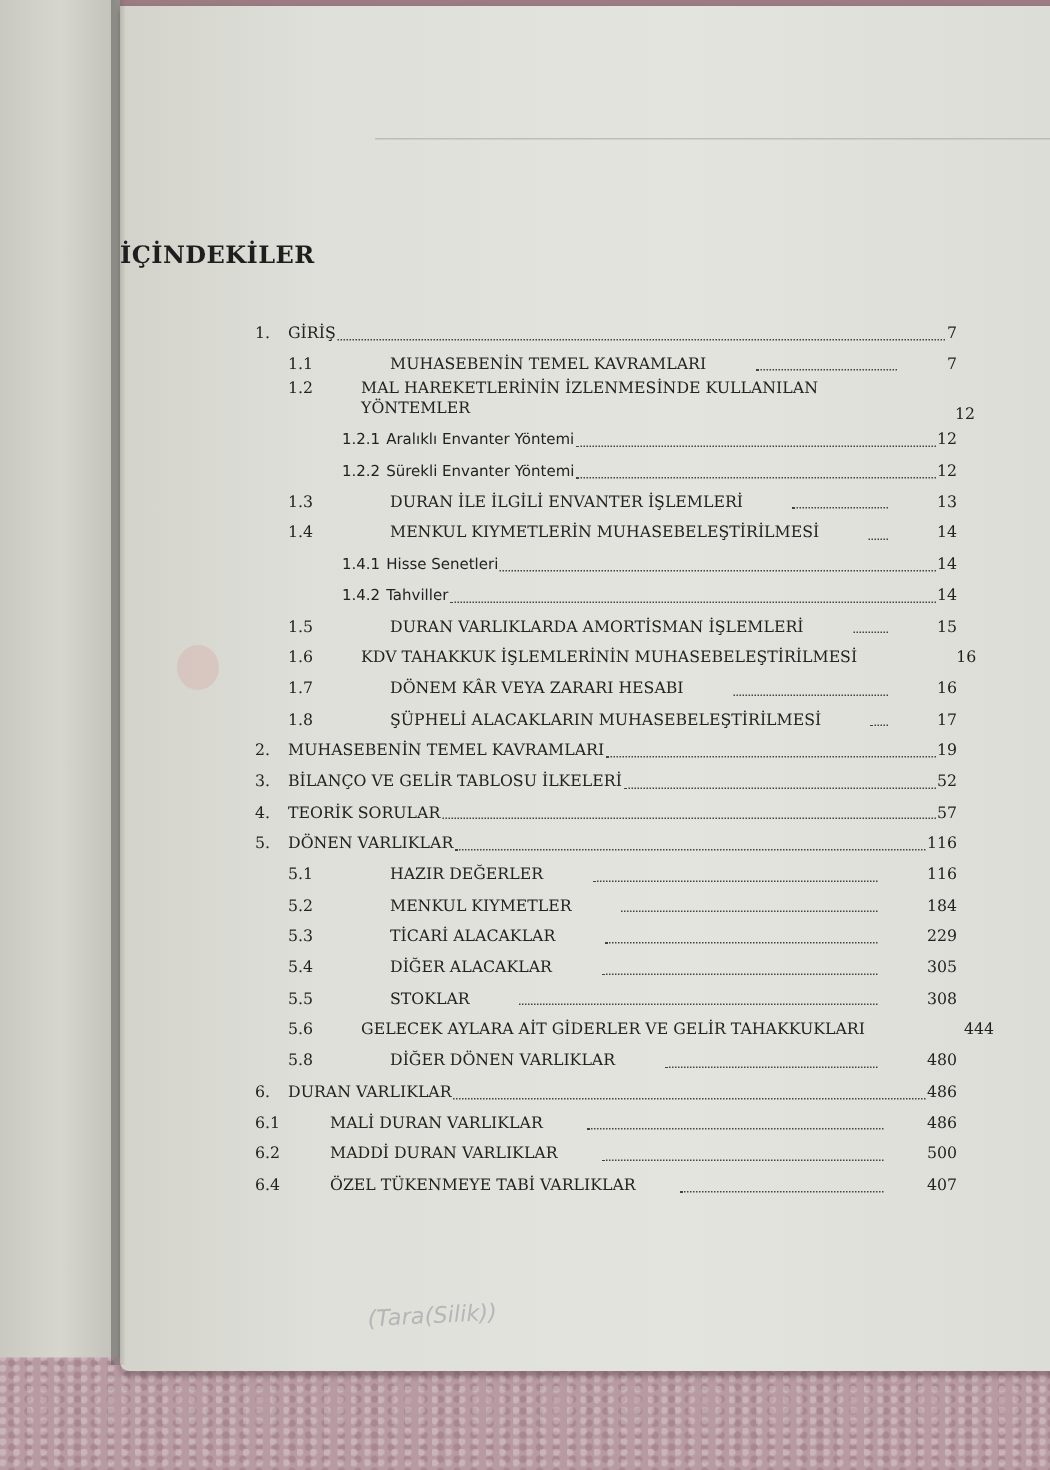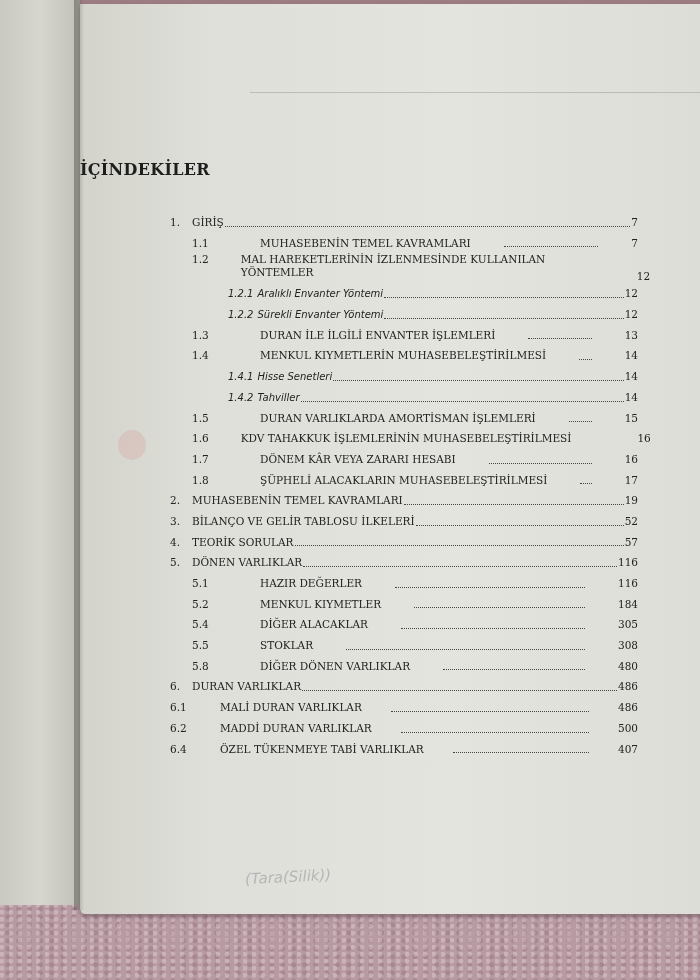--- a/index.html
+++ b/index.html
@@ -57,21 +57,21 @@
     .row .label { flex: 0 0 auto; }
     .row .dots {
       flex: 1 1 auto; overflow: hidden; margin: 0 1px;
       border-bottom: 1.5px dotted #444; height: 0; align-self: flex-end; margin-bottom: 6px;
     }
     .row .page { flex: 0 0 auto; text-align: right; }
     .row.wrap { height: 30px; line-height: 13px; }
     .row.wrap .label { white-space: normal; width: 330px; }
     .row.wrap .dots { margin-bottom: 5px; }
     .row.wrap .page { align-self: flex-end; line-height: 13px; }
-    .sans { font-family: "DejaVu Sans", sans-serif; font-size: 10px; font-style: italic; }
+    .sans { font-family: "DejaVu Sans", sans-serif; font-size: 10px; }
     .handwriting {
       position: absolute; color: rgba(110,100,120,0.35);
       font-family: "DejaVu Sans", sans-serif; font-size: 15px; font-style: italic;
       transform: rotate(-3deg);
     }
     .pink-smudge {
       position: absolute; left: 118px; top: 430px; width: 28px; height: 30px;
       border-radius: 50%; background: rgba(215,150,150,0.28);
     }
   </style>
@@ -198,30 +198,42 @@
       <span class="dots"></span>
       <span class="page">116</span>
     </div>
     <div class="row l2">
       <span class="num">5.2</span>
       <span class="label">MENKUL KIYMETLER</span>
       <span class="dots"></span>
       <span class="page">184</span>
     </div>
     <div class="row l2">
+      <span class="num">5.3</span>
+      <span class="label">TİCARİ ALACAKLAR</span>
+      <span class="dots"></span>
+      <span class="page">229</span>
+    </div>
+    <div class="row l2">
       <span class="num">5.4</span>
       <span class="label">DİĞER ALACAKLAR</span>
       <span class="dots"></span>
       <span class="page">305</span>
     </div>
     <div class="row l2">
       <span class="num">5.5</span>
       <span class="label">STOKLAR</span>
       <span class="dots"></span>
       <span class="page">308</span>
+    </div>
+    <div class="row l2">
+      <span class="num">5.6</span>
+      <span class="label">GELECEK AYLARA AİT GİDERLER VE GELİR TAHAKKUKLARI</span>
+      <span class="dots"></span>
+      <span class="page">444</span>
     </div>
     <div class="row l2">
       <span class="num">5.8</span>
       <span class="label">DİĞER DÖNEN VARLIKLAR</span>
       <span class="dots"></span>
       <span class="page">480</span>
     </div>
     <div class="row l1">
       <span class="num">6.</span>
       <span class="label">DURAN VARLIKLAR</span>

